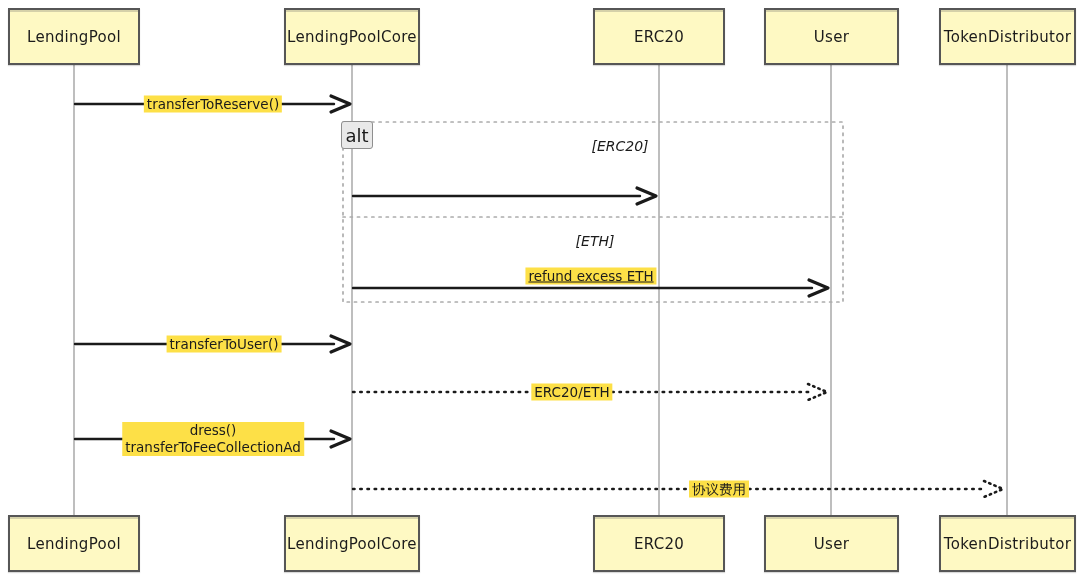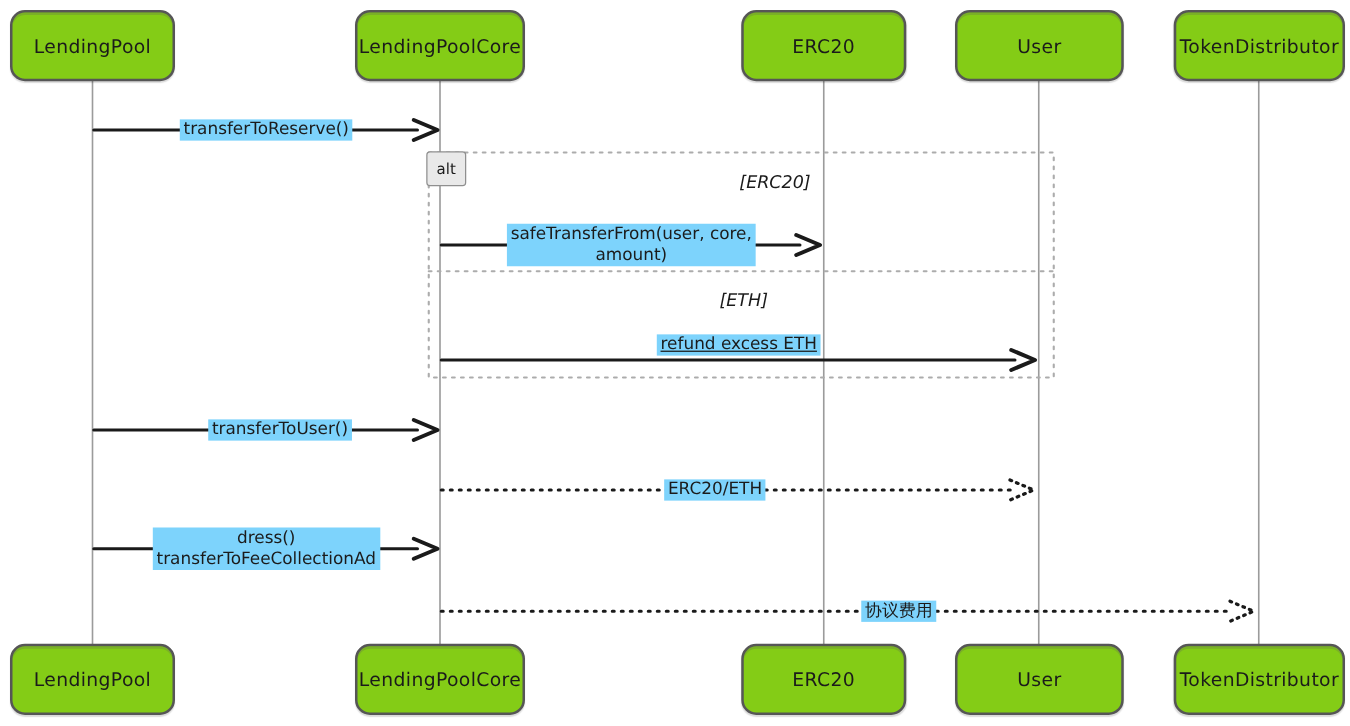--- a/index.html
+++ b/index.html
@@ -10,36 +10,36 @@
     background: #ffffff;
     font-family: "DejaVu Sans", sans-serif;
     color: #1b1b1b;
     overflow: hidden;
   }
   #diagram-svg { position: absolute; left: 0; top: 0; }
 
   .actor-box {
     position: absolute;
     height: 53px;
-    background: #84cc16;
+    background: #fef9c3;
     border: 2px solid #565656;
-    border-radius: 12px;
+    border-radius: 0;
     box-shadow: inset 0 2px 0 rgba(90,90,90,.25), 0 1px 1px rgba(0,0,0,.15);
     display: flex;
     align-items: center;
     justify-content: center;
     font-size: 15px;
     letter-spacing: .3px;
     white-space: nowrap;
   }
 
   .msg-label {
     position: absolute;
     transform: translate(-50%, -50%);
-    background: #7dd3fc;
+    background: #fde047;
     padding: 0 3px;
     font-size: 13.5px;
     white-space: nowrap;
     text-align: center;
     line-height: 17px;
   }
   .msg-label.two-line span { display: block; }
 
   .cond-label {
     position: absolute;
@@ -52,21 +52,21 @@
   .alt-tab {
     position: absolute;
     left: 341px; top: 121px;
     width: 30px; height: 26px;
     background: #e9e9e9;
     border: 1.5px solid #8f8f8f;
     border-radius: 3px;
     display: flex;
     align-items: center;
     justify-content: center;
-    font-size: 12px;
+    font-size: 18px;
   }
 </style>
 </head>
 <body>
 
 <div id="stage">
 
   <svg id="diagram-svg" width="1080" height="581" viewBox="0 0 1080 581">
 
     <g stroke="#9b9b9b" stroke-width="1.3">
@@ -121,24 +121,20 @@
   <div class="actor-box" style="left:593px; top:515px; width:128px;">ERC20</div>
   <div class="actor-box" style="left:764px; top:515px; width:131px;">User</div>
   <div class="actor-box" style="left:939px; top:515px; width:133px;">TokenDistributor</div>
 
   <div class="alt-tab">alt</div>
   <div class="cond-label" style="left:620px; top:146px;">[ERC20]</div>
   <div class="cond-label" style="left:595px; top:241px;">[ETH]</div>
 
   <div class="msg-label" style="left:213px; top:104px;">transferToReserve()</div>
 
-  <div class="msg-label two-line" style="left:505px; top:196px;">
-    <span>safeTransferFrom(user, core,</span>
-    <span>amount)</span>
-  </div>
 
   <div class="msg-label" style="left:591px; top:276px;text-decoration:underline;">refund excess ETH</div>
 
   <div class="msg-label" style="left:224px; top:344px;">transferToUser()</div>
 
   <div class="msg-label" style="left:572px; top:392px;">ERC20/ETH</div>
 
   <div class="msg-label two-line" style="left:213px; top:439px;">
     <span>dress()</span>
     <span>transferToFeeCollectionAd</span>

